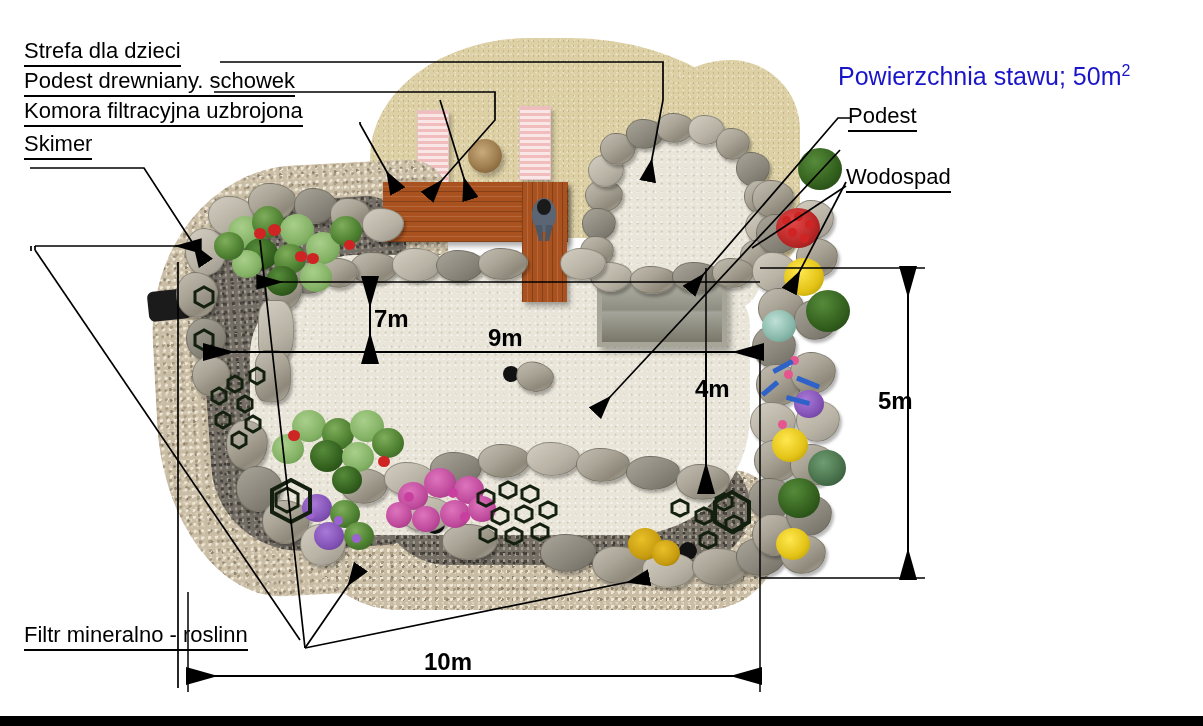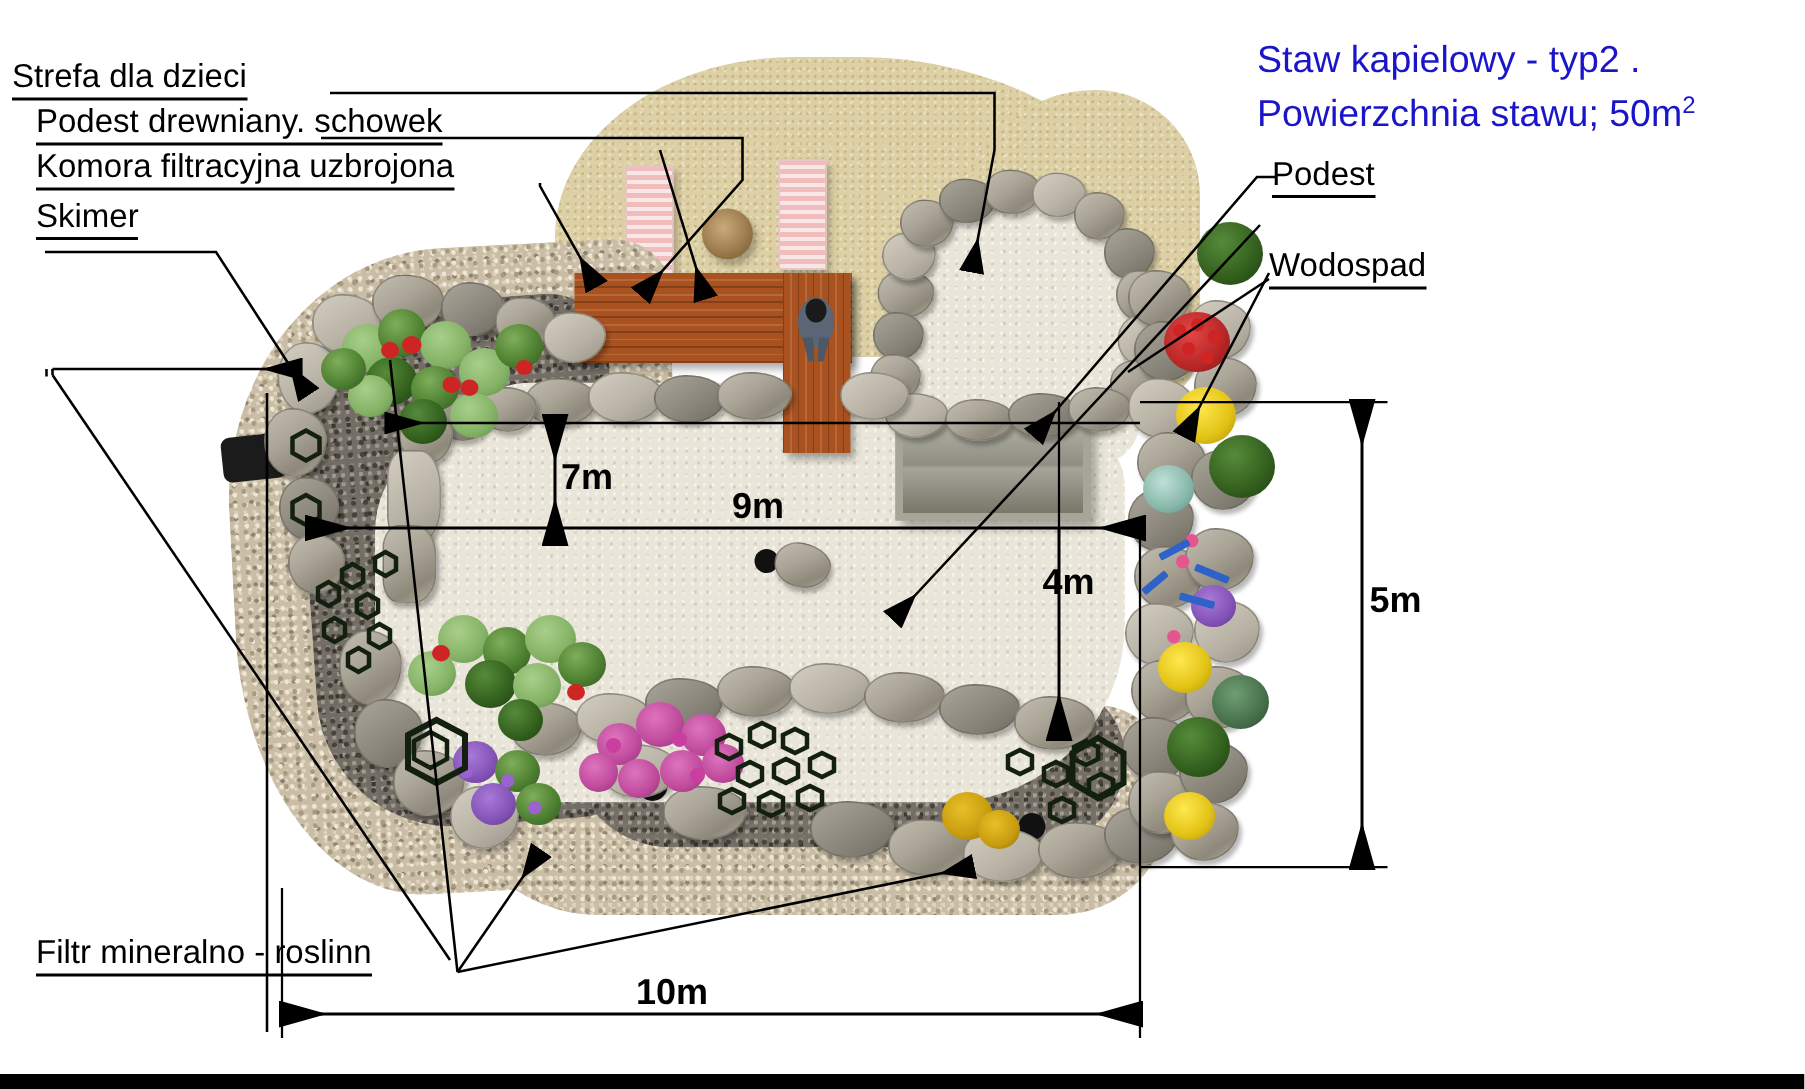--- a/index.html
+++ b/index.html
@@ -416,35 +416,34 @@
 
     <g stroke="#000" stroke-width="1.5" fill="none">
       <line x1="760" y1="268" x2="925" y2="268"></line>
       <line x1="760" y1="578" x2="925" y2="578"></line>
       <line x1="188" y1="592" x2="188" y2="692"></line>
       <line x1="760" y1="352" x2="760" y2="692"></line>
       <line x1="706" y1="268" x2="706" y2="355"></line>
     </g>
   </svg>
 
-  <div class="lbl ul" style="left:8px;top:38px;">Strefa dla dzieci</div>
+  <div class="lbl ul" style="left:24px;top:38px;">Strefa dla dzieci</div>
   <div class="lbl ul" style="left:24px;top:68px;">Podest drewniany. schowek</div>
   <div class="lbl ul" style="left:24px;top:98px;">Komora filtracyjna uzbrojona</div>
   <div class="lbl ul" style="left:24px;top:131px;">Skimer</div>
 
   <div class="lbl ul" style="left:848px;top:103px;">Podest</div>
   <div class="lbl ul" style="left:846px;top:164px;">Wodospad</div>
 
   <div class="lbl ul" style="left:24px;top:622px;">Filtr mineralno - roslinn</div>
 
-  <div class="lbl blue" style="left:838px;top:25px;">Staw kapielowy - typ2 .</div>
   <div class="lbl blue" style="left:838px;top:56px;">
     <span>Powierzchnia stawu; 50m</span><sup style="font-size:16px;">2</sup>
   </div>
 
   <div class="dim" style="left:374px;top:305px;">7m</div>
   <div class="dim" style="left:488px;top:324px;">9m</div>
   <div class="dim" style="left:695px;top:375px;">4m</div>
-  <div class="dim" style="left:913px;top:387px;">5m</div>
+  <div class="dim" style="left:878px;top:387px;">5m</div>
   <div class="dim" style="left:424px;top:648px;">10m</div>
 
   <div id="bottombar"></div>
 </div>
 
 </body></html>

